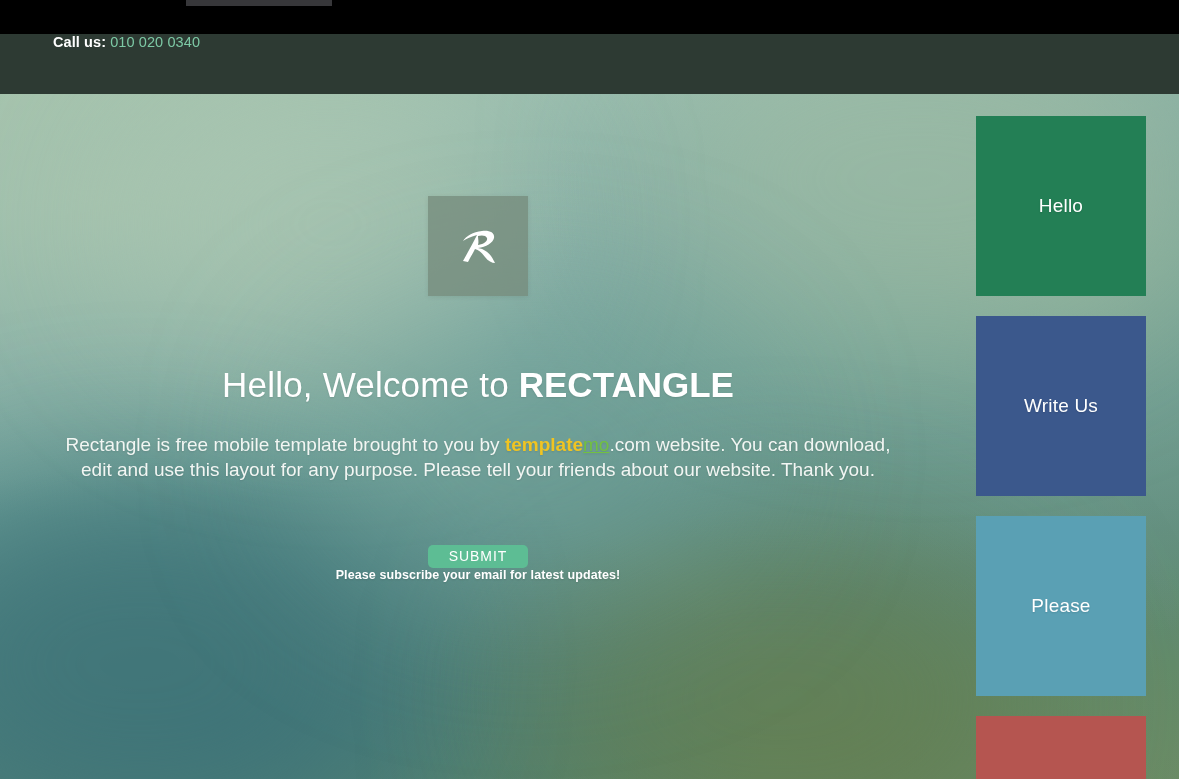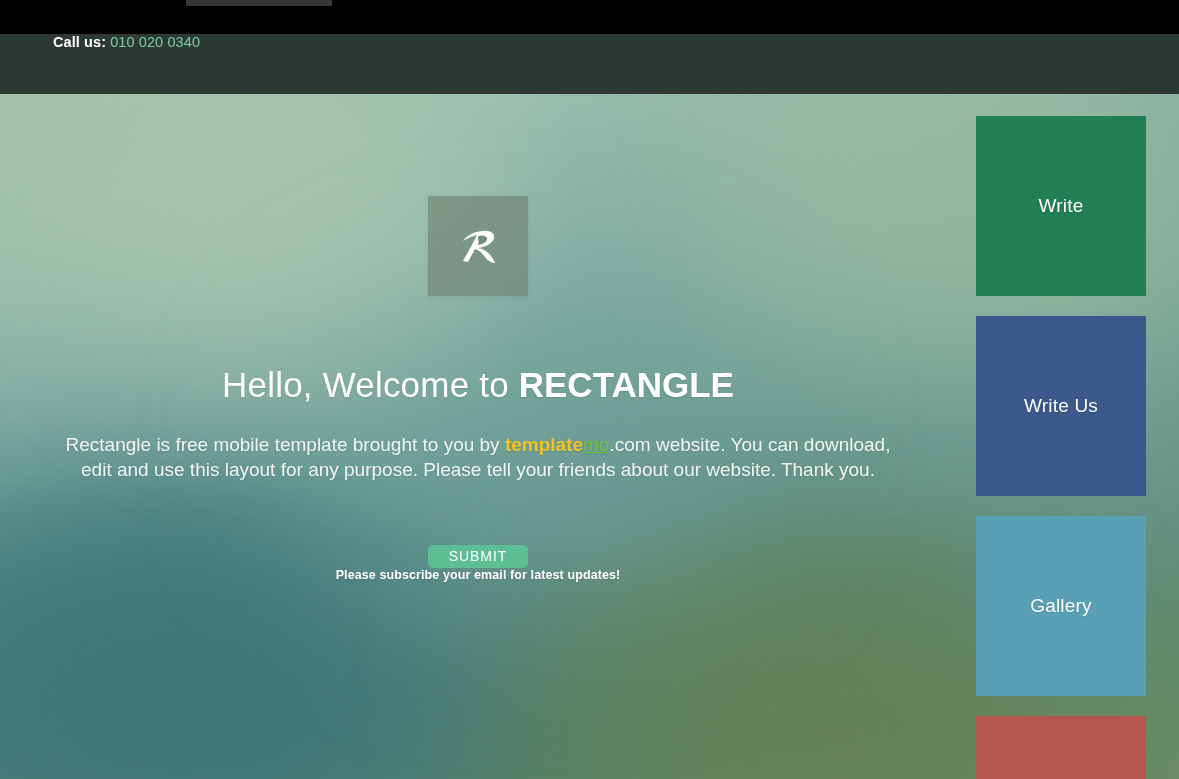--- a/index.html
+++ b/index.html
@@ -194,25 +194,25 @@
 
     <form id="subscribe-row">
       <button id="submit-button" type="submit" style="background: rgb(93, 189, 148);">SUBMIT</button>
     </form>
 
     <div id="subscribe-note">Please subscribe your email for latest updates!</div>
   </div>
 
   <nav id="nav-blocks">
     <div class="nav-block" style="background: rgb(35, 127, 85);">
-        <span>Write</span>
+        <span>Hello</span>
       </div>
     <div class="nav-block" style="background: rgb(59, 88, 140);">
         <span>Write Us</span>
       </div>
     <div class="nav-block" style="background: rgb(90, 160, 180);">
-        <span>Gallery</span>
+        <span>Please</span>
       </div>
     <div class="nav-block" style="background: rgb(181, 85, 80);">
         <span></span>
       </div>
   </nav>
 </div>
 
 </body></html>

